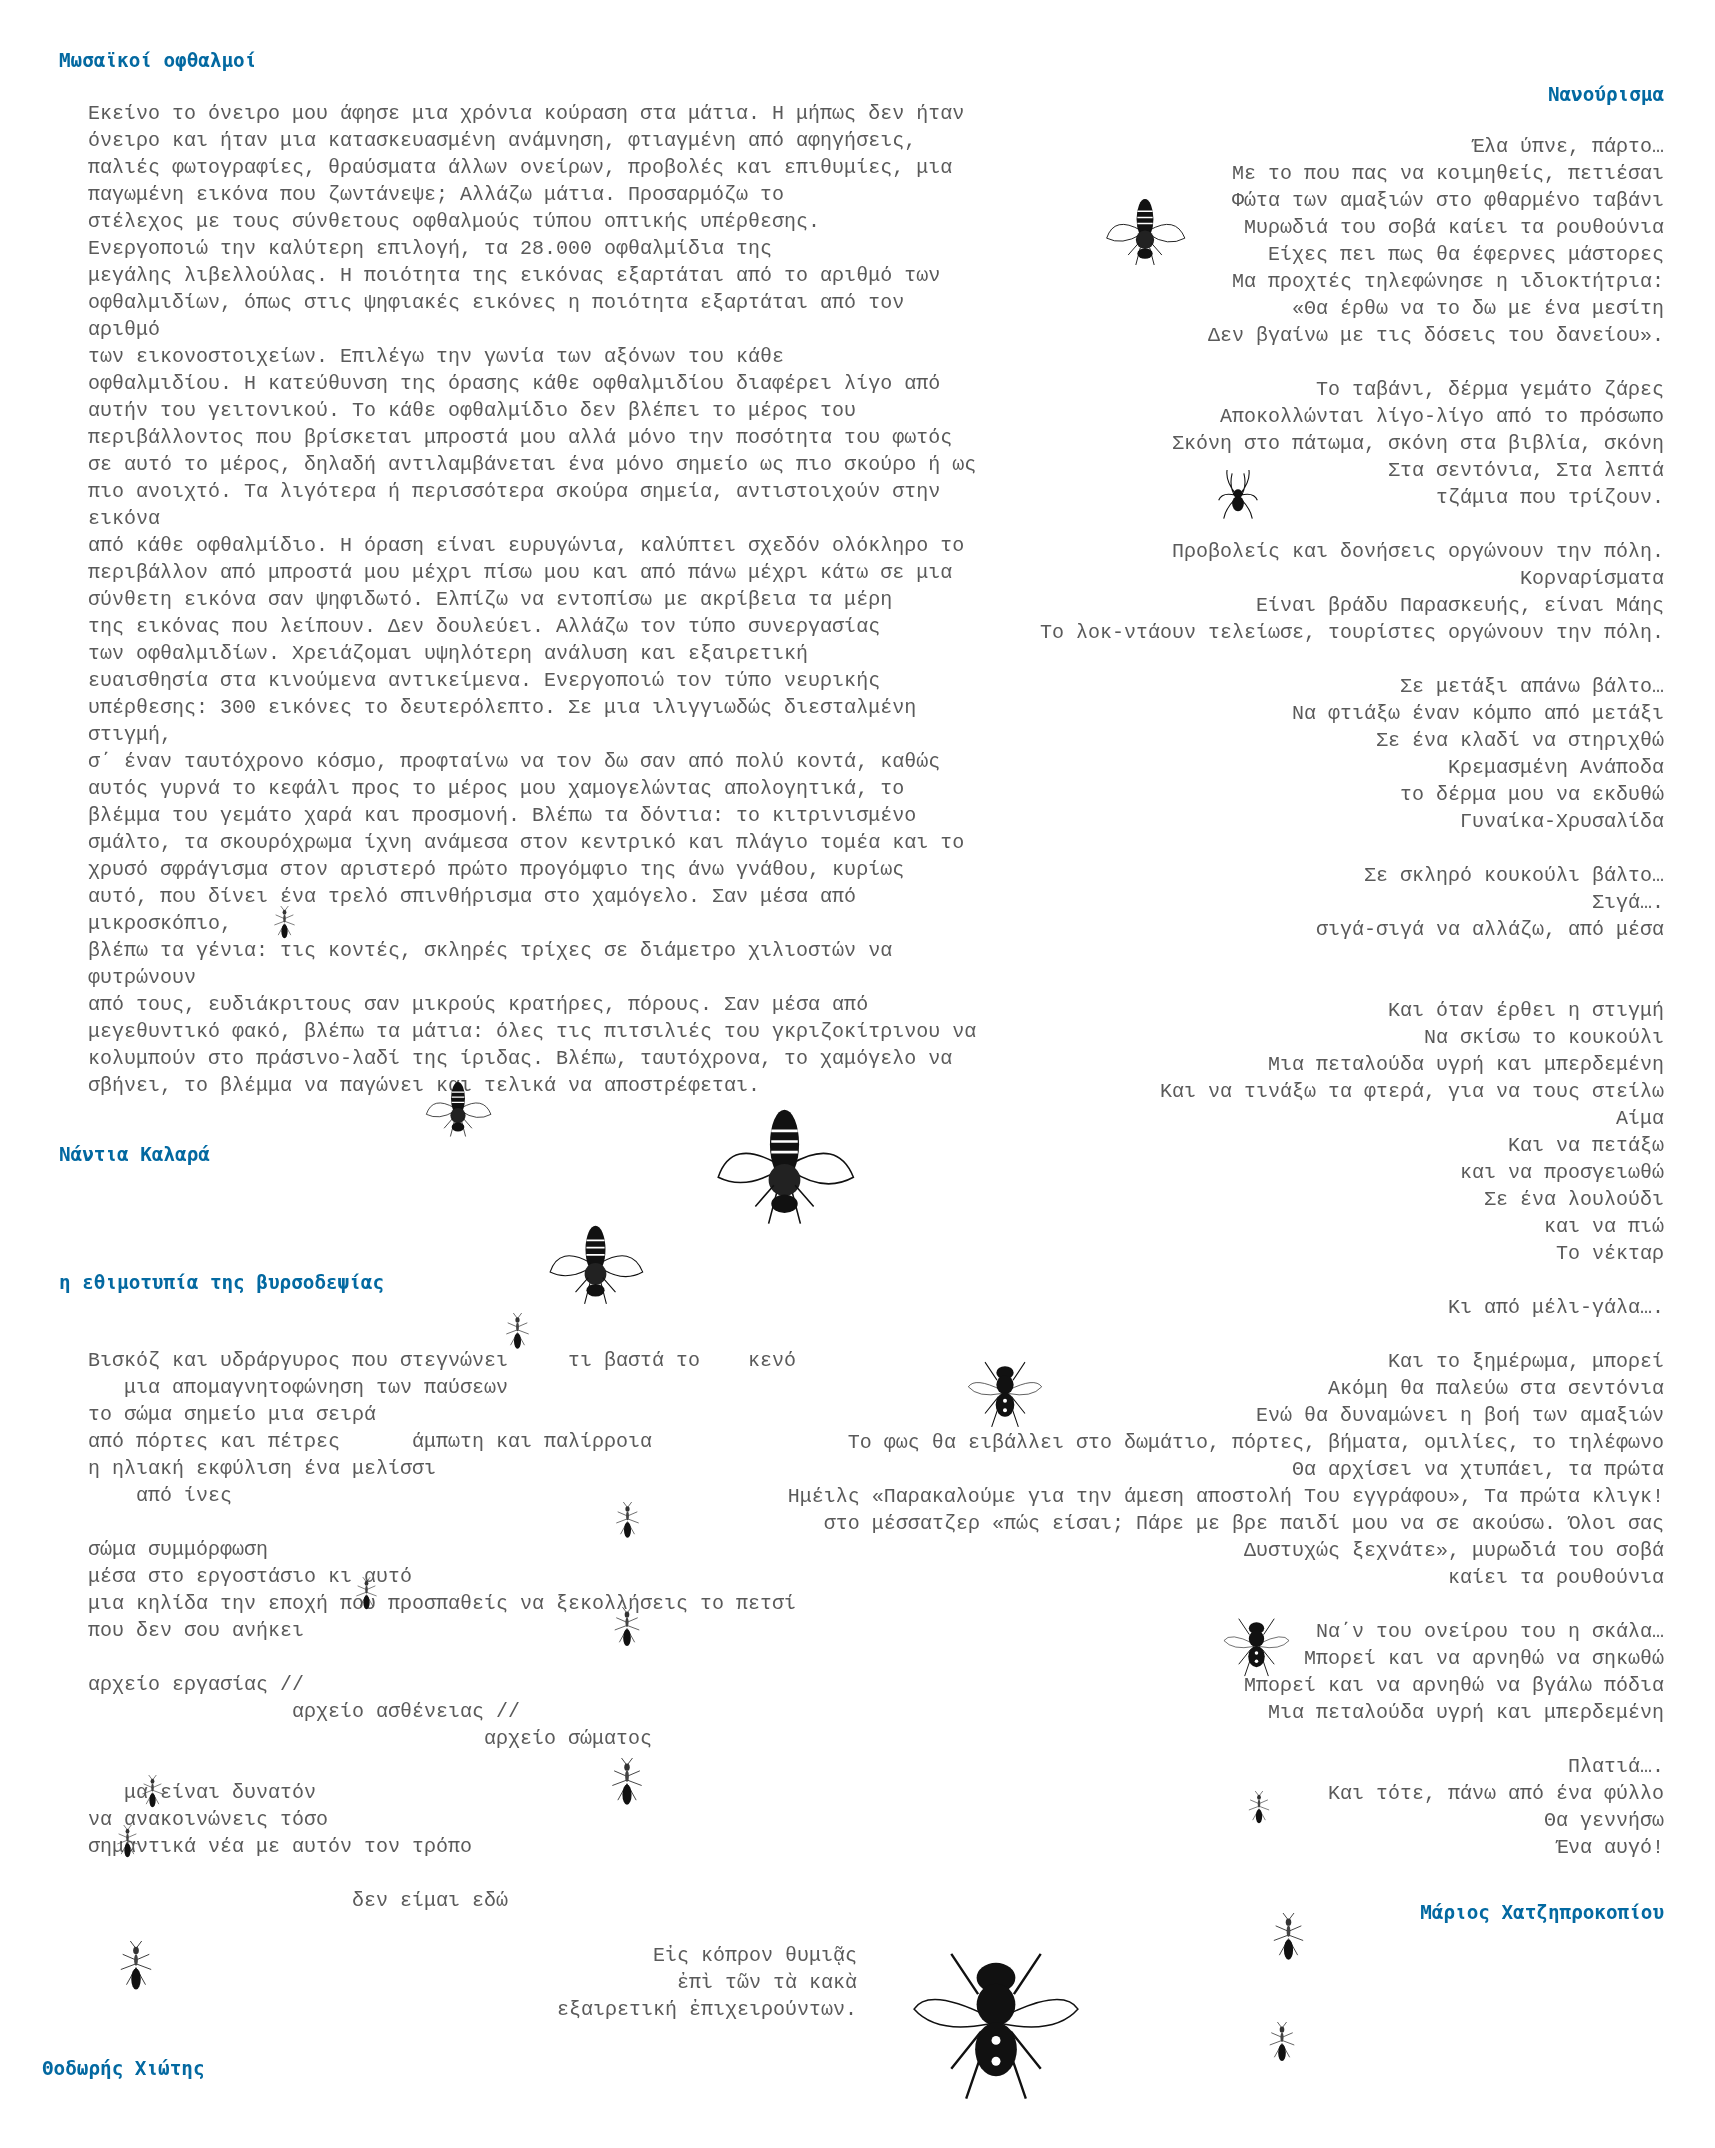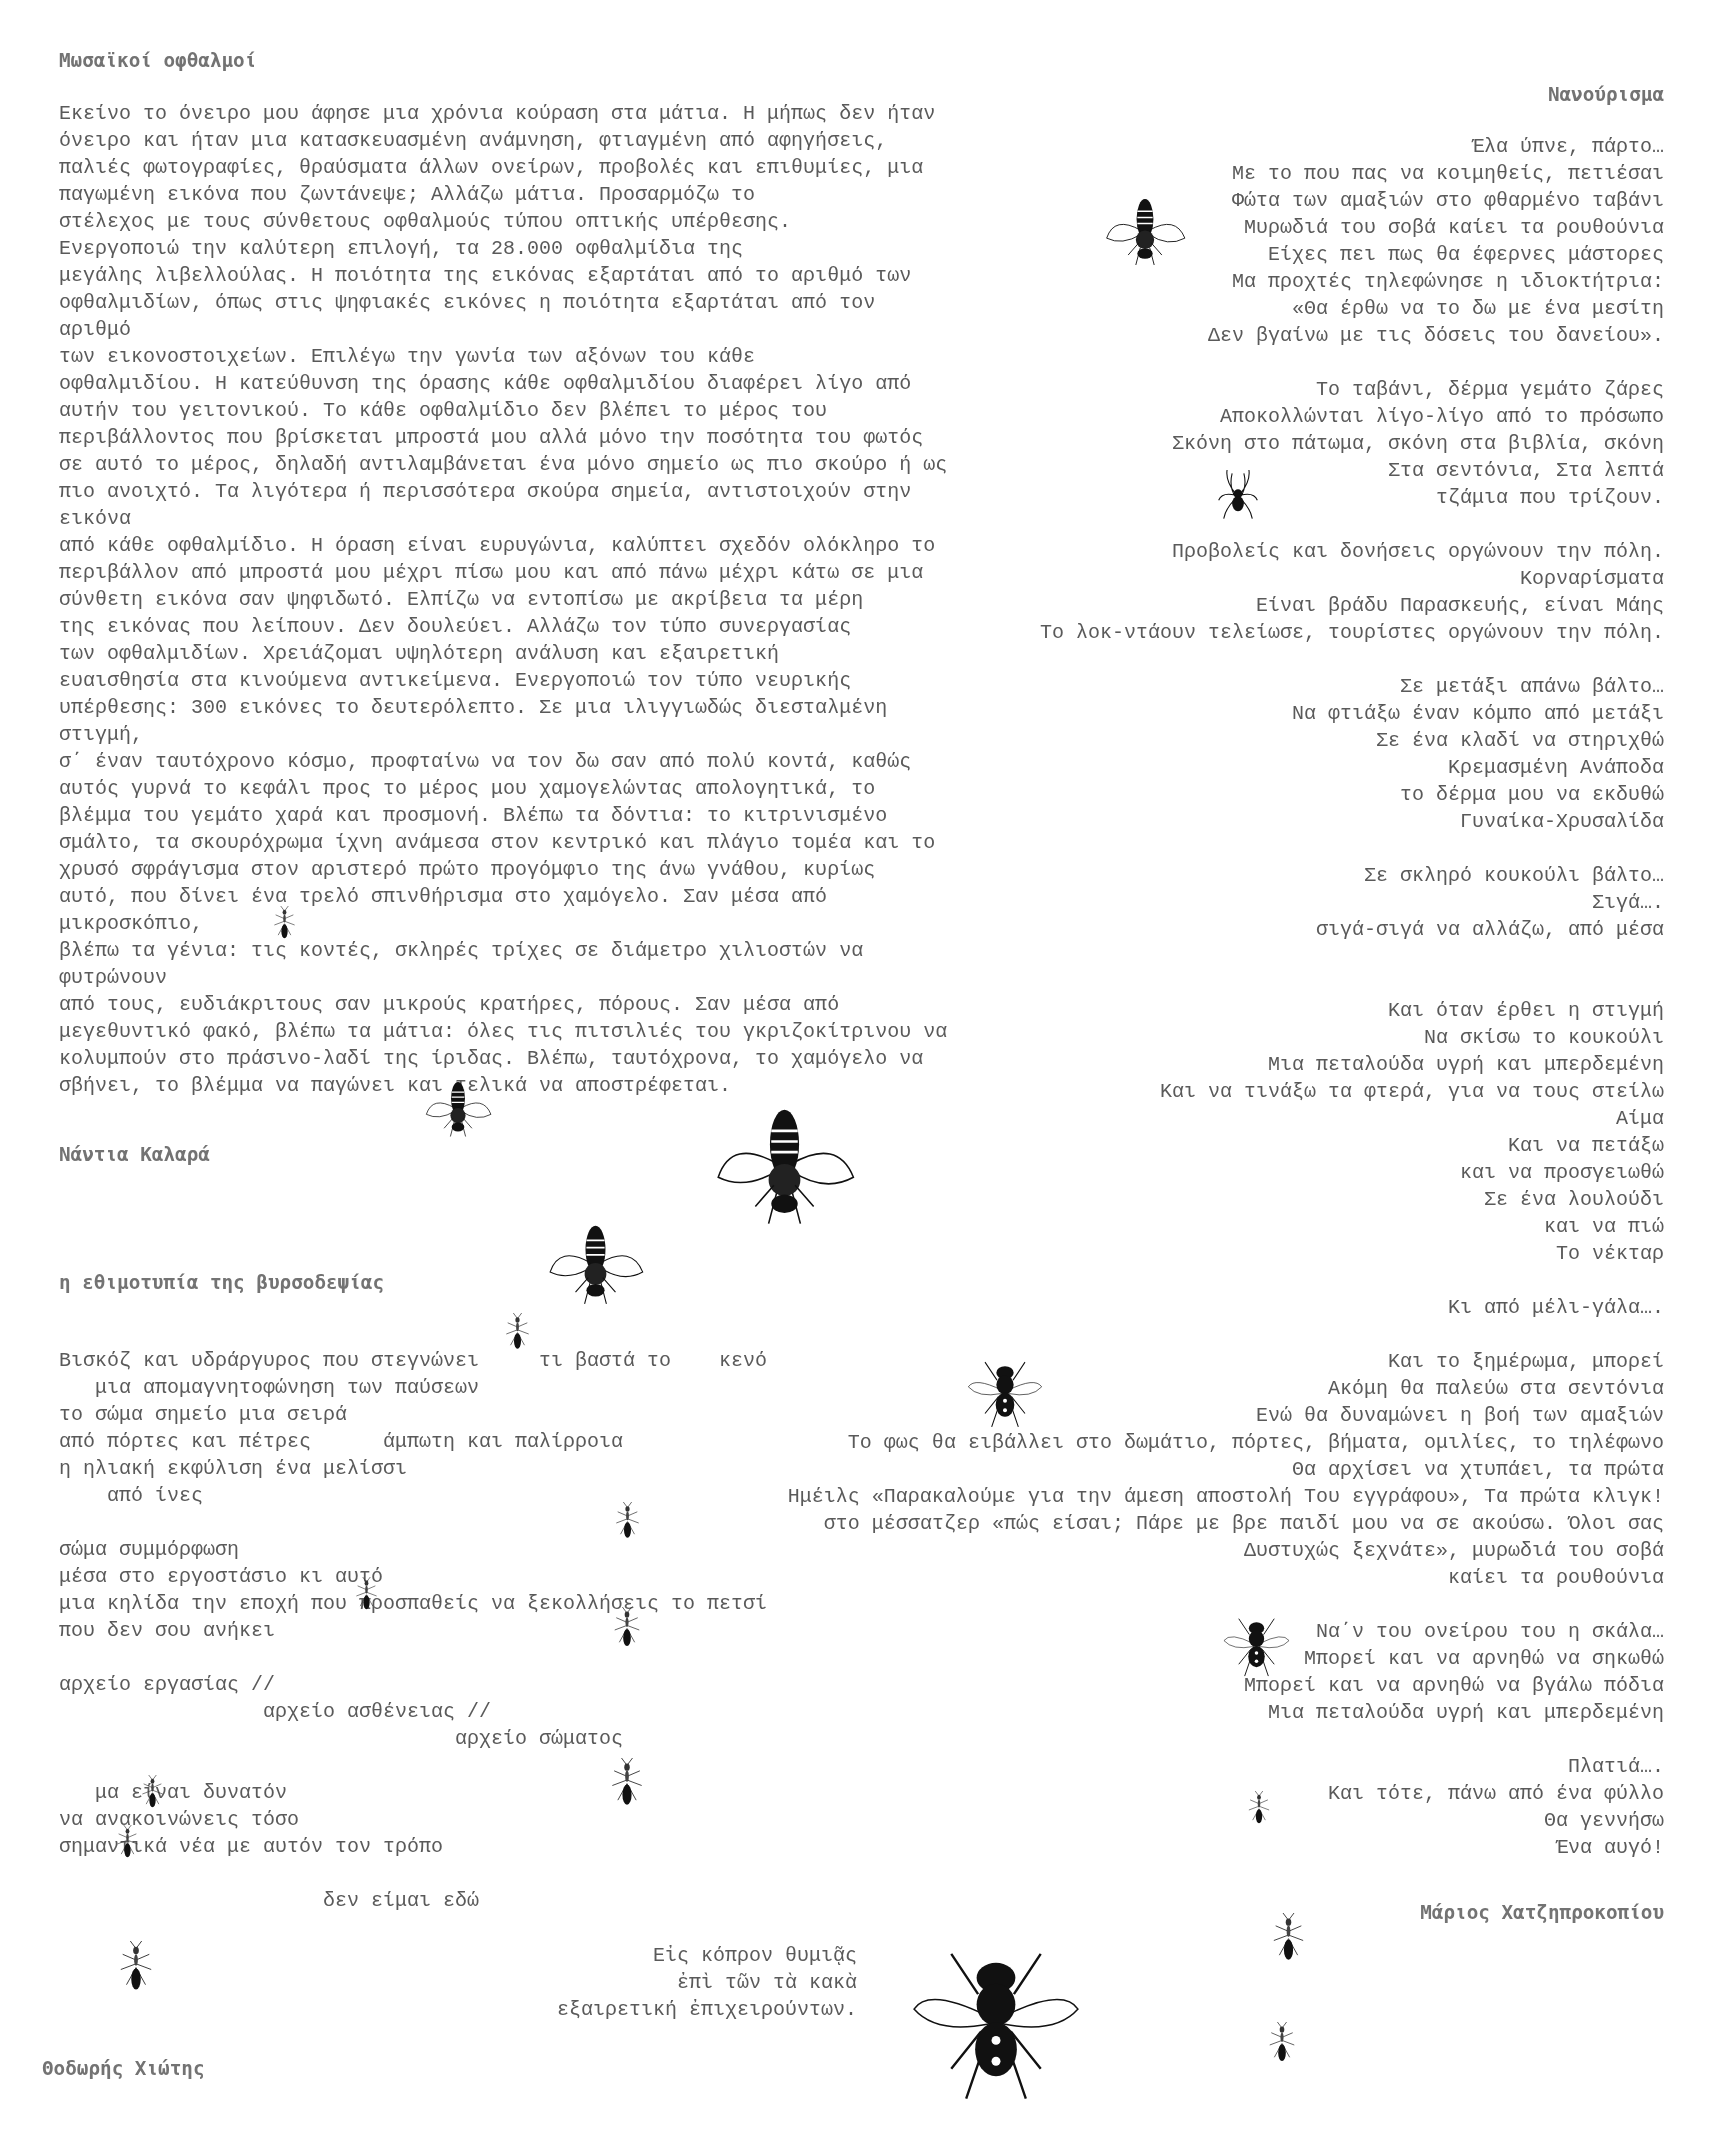--- a/index.html
+++ b/index.html
@@ -1,19 +1,19 @@
 <!DOCTYPE html>
 <html style="font-size:13.4px"><head>
 <meta charset="utf-8">
 <style>
   html, body { margin:0; padding:0; background:#ffffff; }
   body { width:1716px; height:2148px; position:relative; overflow:hidden;
          font-family:"Liberation Mono", "DejaVu Sans Mono", monospace; color:#5a5a5a; }
-  .title { position:absolute; font-family:"DejaVu Sans Mono","Liberation Mono", monospace; font-weight:bold; color:#737373; font-size:19.3px; }
-  .block { position:absolute; font-size:20px; line-height:27px; white-space:pre; }
+  .title { position:absolute; font-family:"DejaVu Sans Mono","Liberation Mono", monospace; font-weight:bold; color:#0369a1; font-size:19.3px; }
+  .block { position:absolute; font-size:20px; line-height:27px; white-space:pre;margin-left:29px; }
   .block div { min-height:27px; }
   .right { text-align:right; }
   .bug { position:absolute; }
 </style>
 </head>
 <body>
 
 <div class="title" style="left:59px; top:49px;">Μωσαϊκοί οφθαλμοί</div>
 <div class="block" id="lp1" style="left:59px; top:100px;"><div>Εκείνο το όνειρο μου άφησε μια χρόνια κούραση στα μάτια. Η μήπως δεν ήταν</div><div>όνειρο και ήταν μια κατασκευασμένη ανάμνηση, φτιαγμένη από αφηγήσεις,</div><div>παλιές φωτογραφίες, θραύσματα άλλων ονείρων, προβολές και επιθυμίες, μια</div><div>παγωμένη εικόνα που ζωντάνεψε; Αλλάζω μάτια. Προσαρμόζω το</div><div>στέλεχος με τους σύνθετους οφθαλμούς τύπου οπτικής υπέρθεσης.</div><div>Ενεργοποιώ την καλύτερη επιλογή, τα 28.000 οφθαλμίδια της</div><div>μεγάλης λιβελλούλας. Η ποιότητα της εικόνας εξαρτάται από το αριθμό των</div><div>οφθαλμιδίων, όπως στις ψηφιακές εικόνες η ποιότητα εξαρτάται από τον</div><div>αριθμό</div><div>των εικονοστοιχείων. Επιλέγω την γωνία των αξόνων του κάθε</div><div>οφθαλμιδίου. Η κατεύθυνση της όρασης κάθε οφθαλμιδίου διαφέρει λίγο από</div><div>αυτήν του γειτονικού. Το κάθε οφθαλμίδιο δεν βλέπει το μέρος του</div><div>περιβάλλοντος που βρίσκεται μπροστά μου αλλά μόνο την ποσότητα του φωτός</div><div>σε αυτό το μέρος, δηλαδή αντιλαμβάνεται ένα μόνο σημείο ως πιο σκούρο ή ως</div><div>πιο ανοιχτό. Τα λιγότερα ή περισσότερα σκούρα σημεία, αντιστοιχούν στην</div><div>εικόνα</div><div>από κάθε οφθαλμίδιο. Η όραση είναι ευρυγώνια, καλύπτει σχεδόν ολόκληρο το</div><div>περιβάλλον από μπροστά μου μέχρι πίσω μου και από πάνω μέχρι κάτω σε μια</div><div>σύνθετη εικόνα σαν ψηφιδωτό. Ελπίζω να εντοπίσω με ακρίβεια τα μέρη</div><div>της εικόνας που λείπουν. Δεν δουλεύει. Αλλάζω τον τύπο συνεργασίας</div><div>των οφθαλμιδίων. Χρειάζομαι υψηλότερη ανάλυση και εξαιρετική</div><div>ευαισθησία στα κινούμενα αντικείμενα. Ενεργοποιώ τον τύπο νευρικής</div><div>υπέρθεσης: 300 εικόνες το δευτερόλεπτο. Σε μια ιλιγγιωδώς διεσταλμένη</div><div>στιγμή,</div><div>σ΄ έναν ταυτόχρονο κόσμο, προφταίνω να τον δω σαν από πολύ κοντά, καθώς</div><div>αυτός γυρνά το κεφάλι προς το μέρος μου χαμογελώντας απολογητικά, το</div><div>βλέμμα του γεμάτο χαρά και προσμονή. Βλέπω τα δόντια: το κιτρινισμένο</div><div>σμάλτο, τα σκουρόχρωμα ίχνη ανάμεσα στον κεντρικό και πλάγιο τομέα και το</div><div>χρυσό σφράγισμα στον αριστερό πρώτο προγόμφιο της άνω γνάθου, κυρίως</div><div>αυτό, που δίνει ένα τρελό σπινθήρισμα στο χαμόγελο. Σαν μέσα από</div><div>μικροσκόπιο,</div><div>βλέπω τα γένια: τις κοντές, σκληρές τρίχες σε διάμετρο χιλιοστών να</div><div>φυτρώνουν</div><div>από τους, ευδιάκριτους σαν μικρούς κρατήρες, πόρους. Σαν μέσα από</div><div>μεγεθυντικό φακό, βλέπω τα μάτια: όλες τις πιτσιλιές του γκριζοκίτρινου να</div><div>κολυμπούν στο πράσινο-λαδί της ίριδας. Βλέπω, ταυτόχρονα, το χαμόγελο να</div><div>σβήνει, το βλέμμα να παγώνει και τελικά να αποστρέφεται.</div></div>
 <div class="title" style="left:59px; top:1135px;margin-top:8px;">Νάντια Καλαρά</div>

